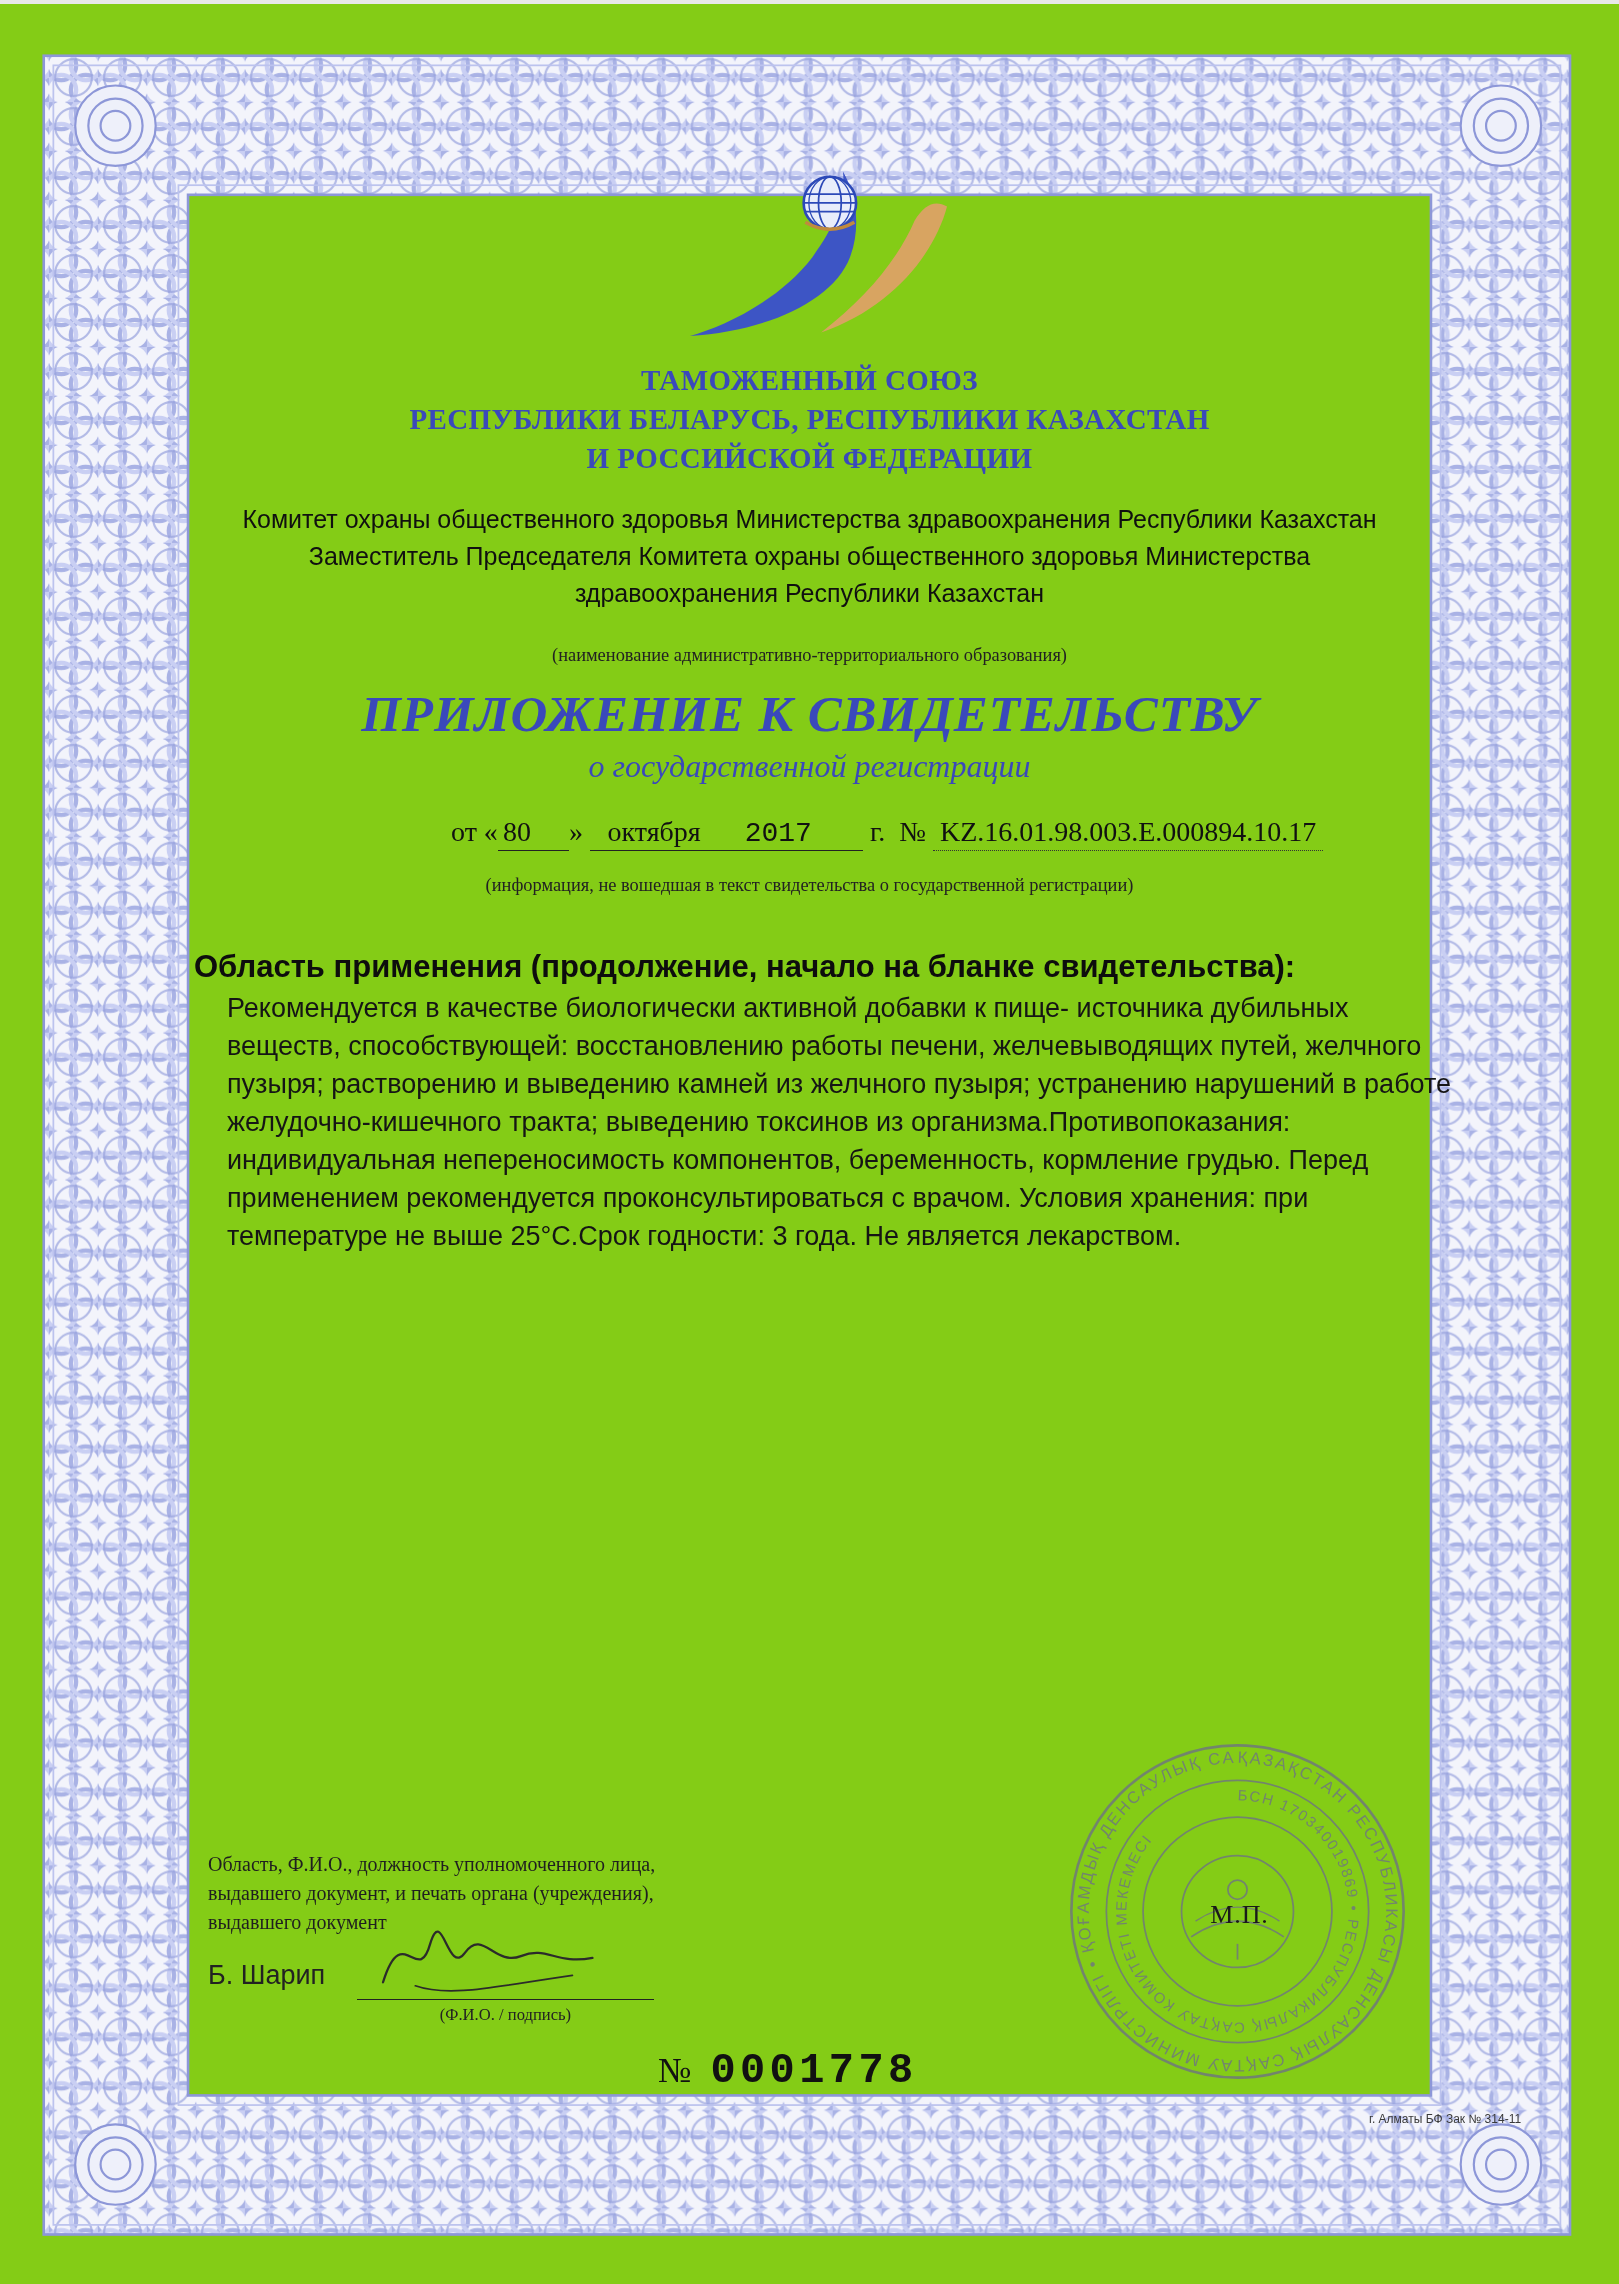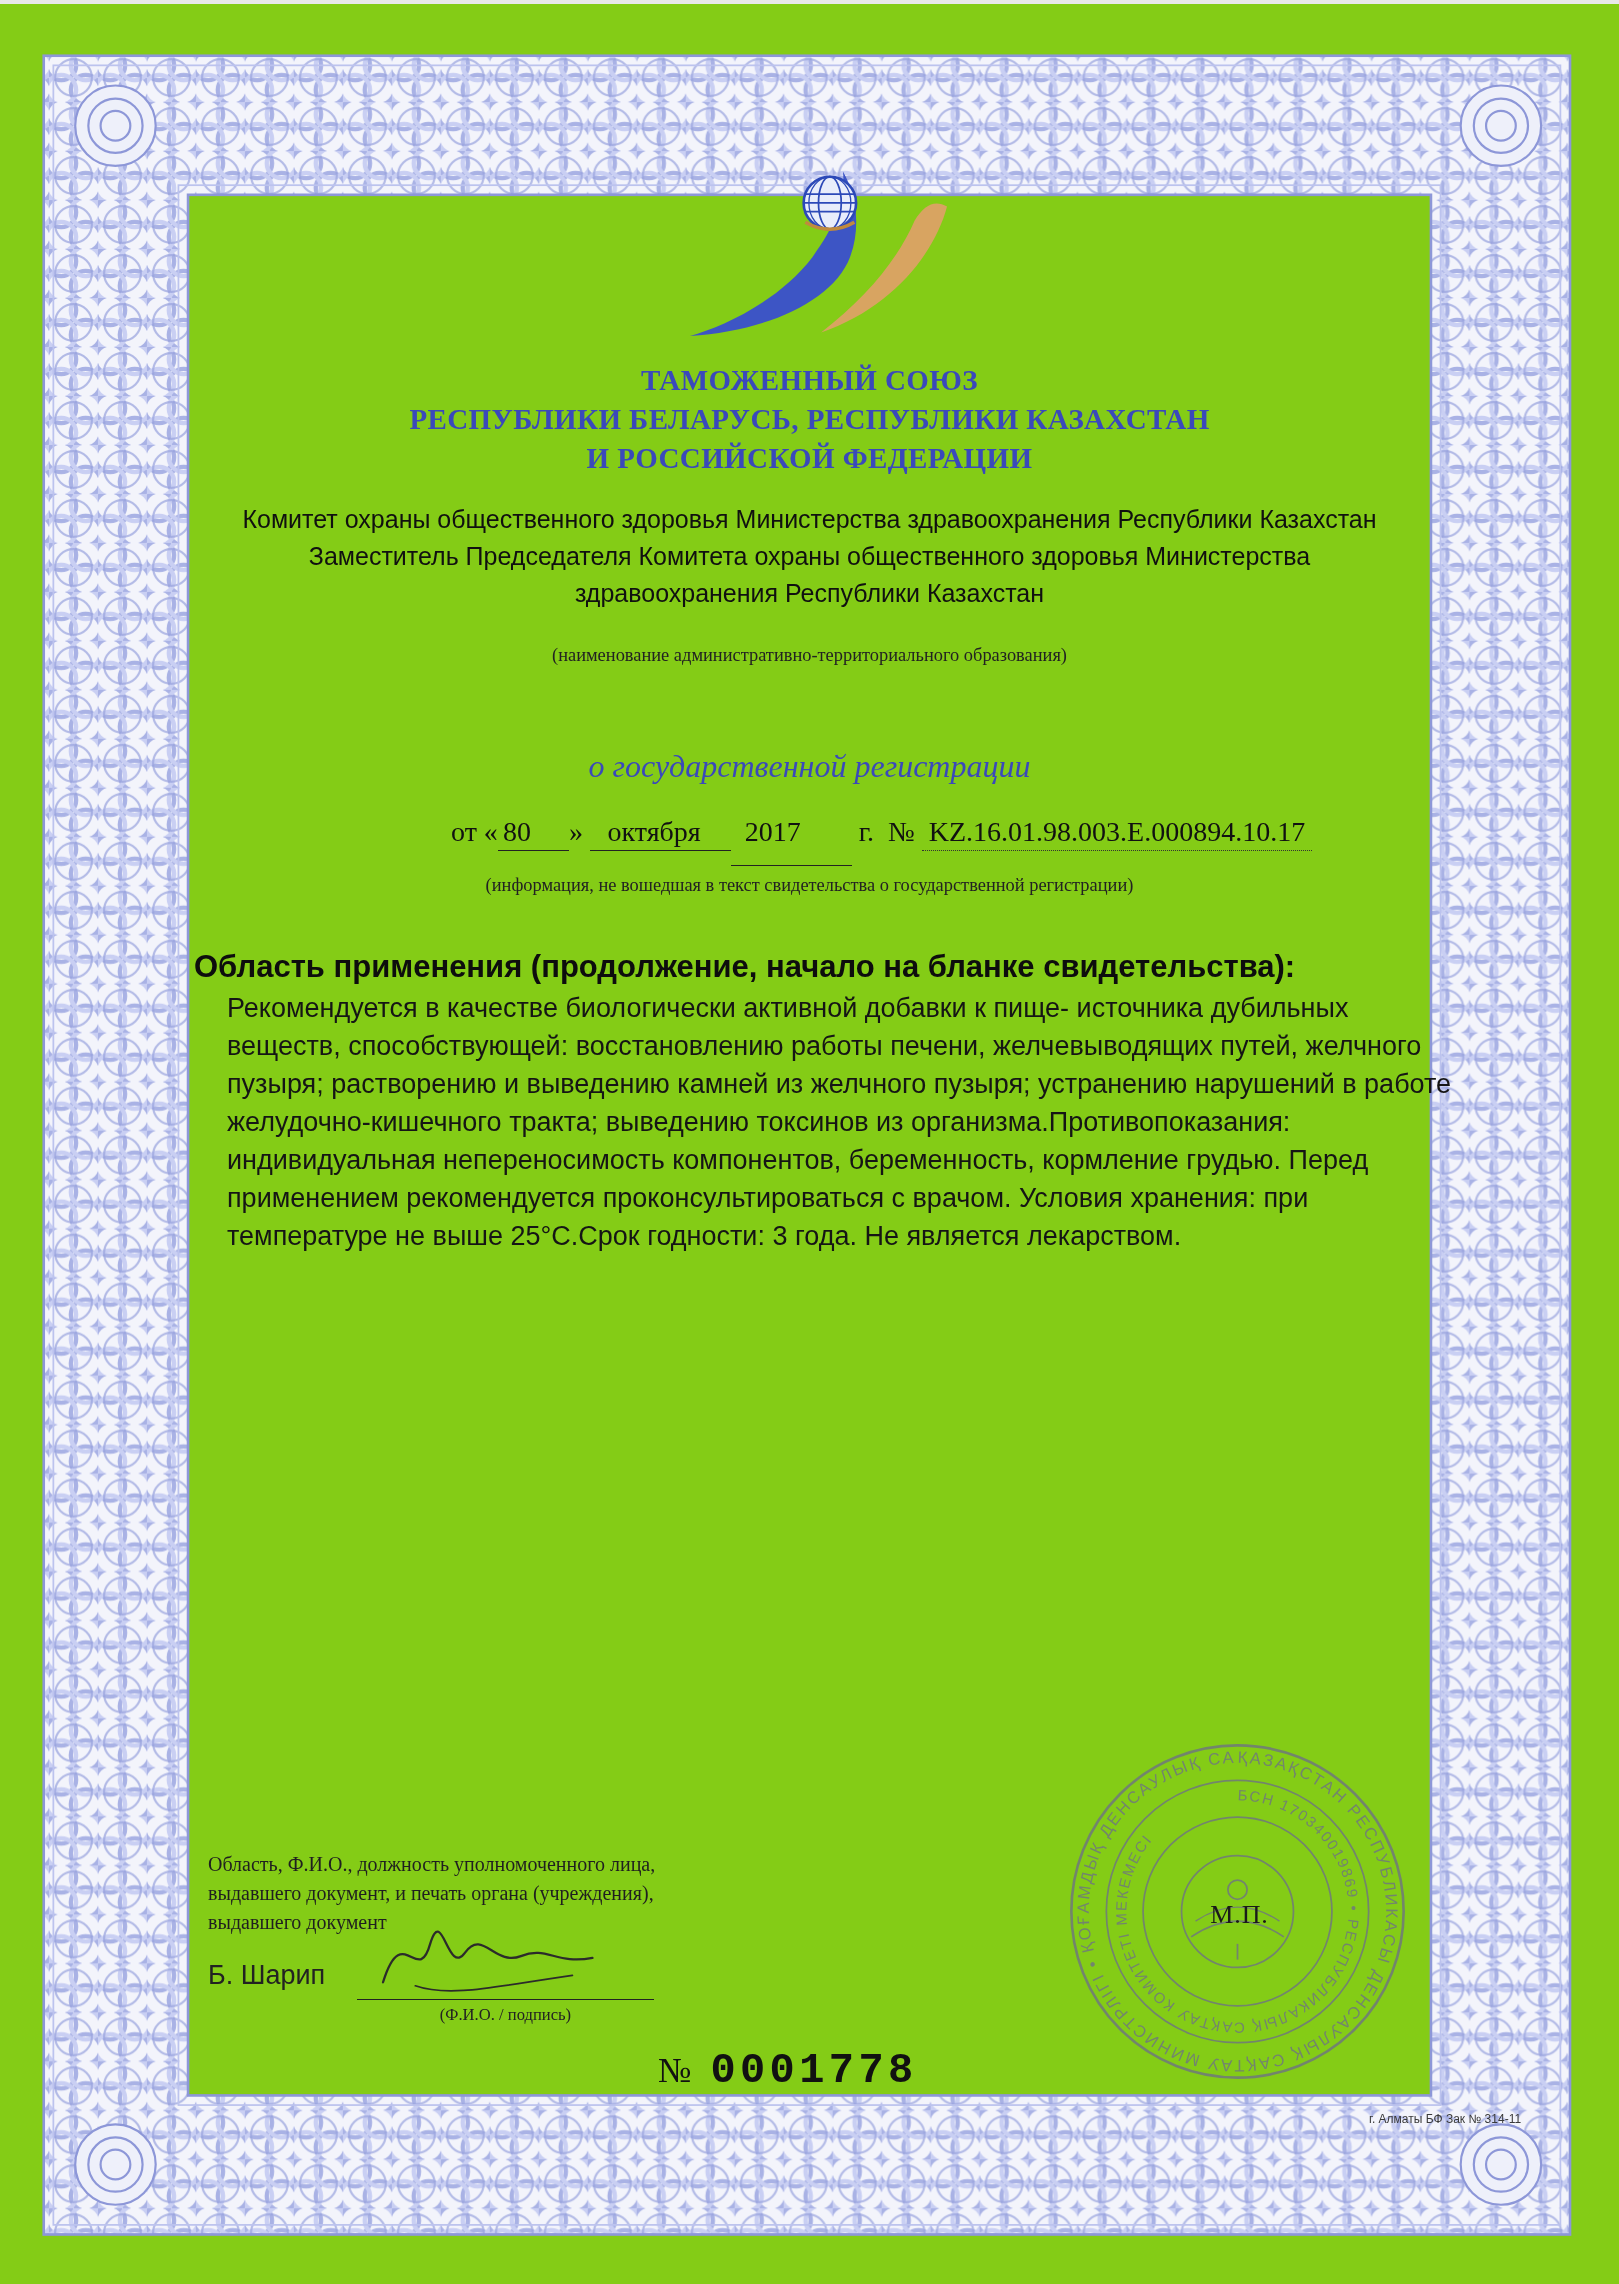--- a/index.html
+++ b/index.html
@@ -37,21 +37,21 @@
     position:absolute; left:0; right:0; top:744px; text-align:center;
     color:#3a49bb; font-style:italic; font-weight:normal; font-size:32px;
   }
   .date-line {
     position:absolute; left:451px; top:812px; font-size:28px; color:#111;
     white-space:nowrap;
   }
   .blank { border-bottom:1.7px solid #222; display:inline-block; }
   .blank.day { padding:0 38px 1.7px 5.2px; }
   .blank.month { padding:0 30px 1.7px 17.5px; }
-  .blank.year { padding:0 51px 17px 14px; }
+  .blank.year { padding:0 51px 1px 14px;font-family:Liberation Mono, monospace; }
   .blank-dot { border-bottom:1.7px dotted #333; display:inline-block; padding:0 7px 1.7px 7px; }
   .info-caption {
     position:absolute; left:0; right:0; top:871px; text-align:center;
     font-size:18.4px; color:#222;
   }
   .scope-heading {
     position:absolute; left:194px; top:945px;
     font-family:"Liberation Sans", sans-serif; font-weight:bold; font-size:31px;
     color:#0d0d0d;
   }
@@ -155,20 +155,21 @@
     </div>
 
     <div class="committee">
       <div>Комитет охраны общественного здоровья Министерства здравоохранения Республики Казахстан</div>
       <div>Заместитель Председателя Комитета охраны общественного здоровья Министерства</div>
       <div>здравоохранения Республики Казахстан</div>
     </div>
 
     <div class="admin-caption">(наименование административно-территориального образования)</div>
 
+    <div class="doc-title">ПРИЛОЖЕНИЕ К СВИДЕТЕЛЬСТВУ</div>
     <div class="doc-subtitle">о государственной регистрации</div>
 
     <div class="date-line">
       <span>от «</span><span class="blank day">80</span><span>»</span>
       <span class="blank month">октября</span><span class="blank year">2017</span>
       <span>г.</span>&nbsp;
       <span>№</span>
       <span class="blank-dot">KZ.16.01.98.003.E.000894.10.17</span>
     </div>
 

